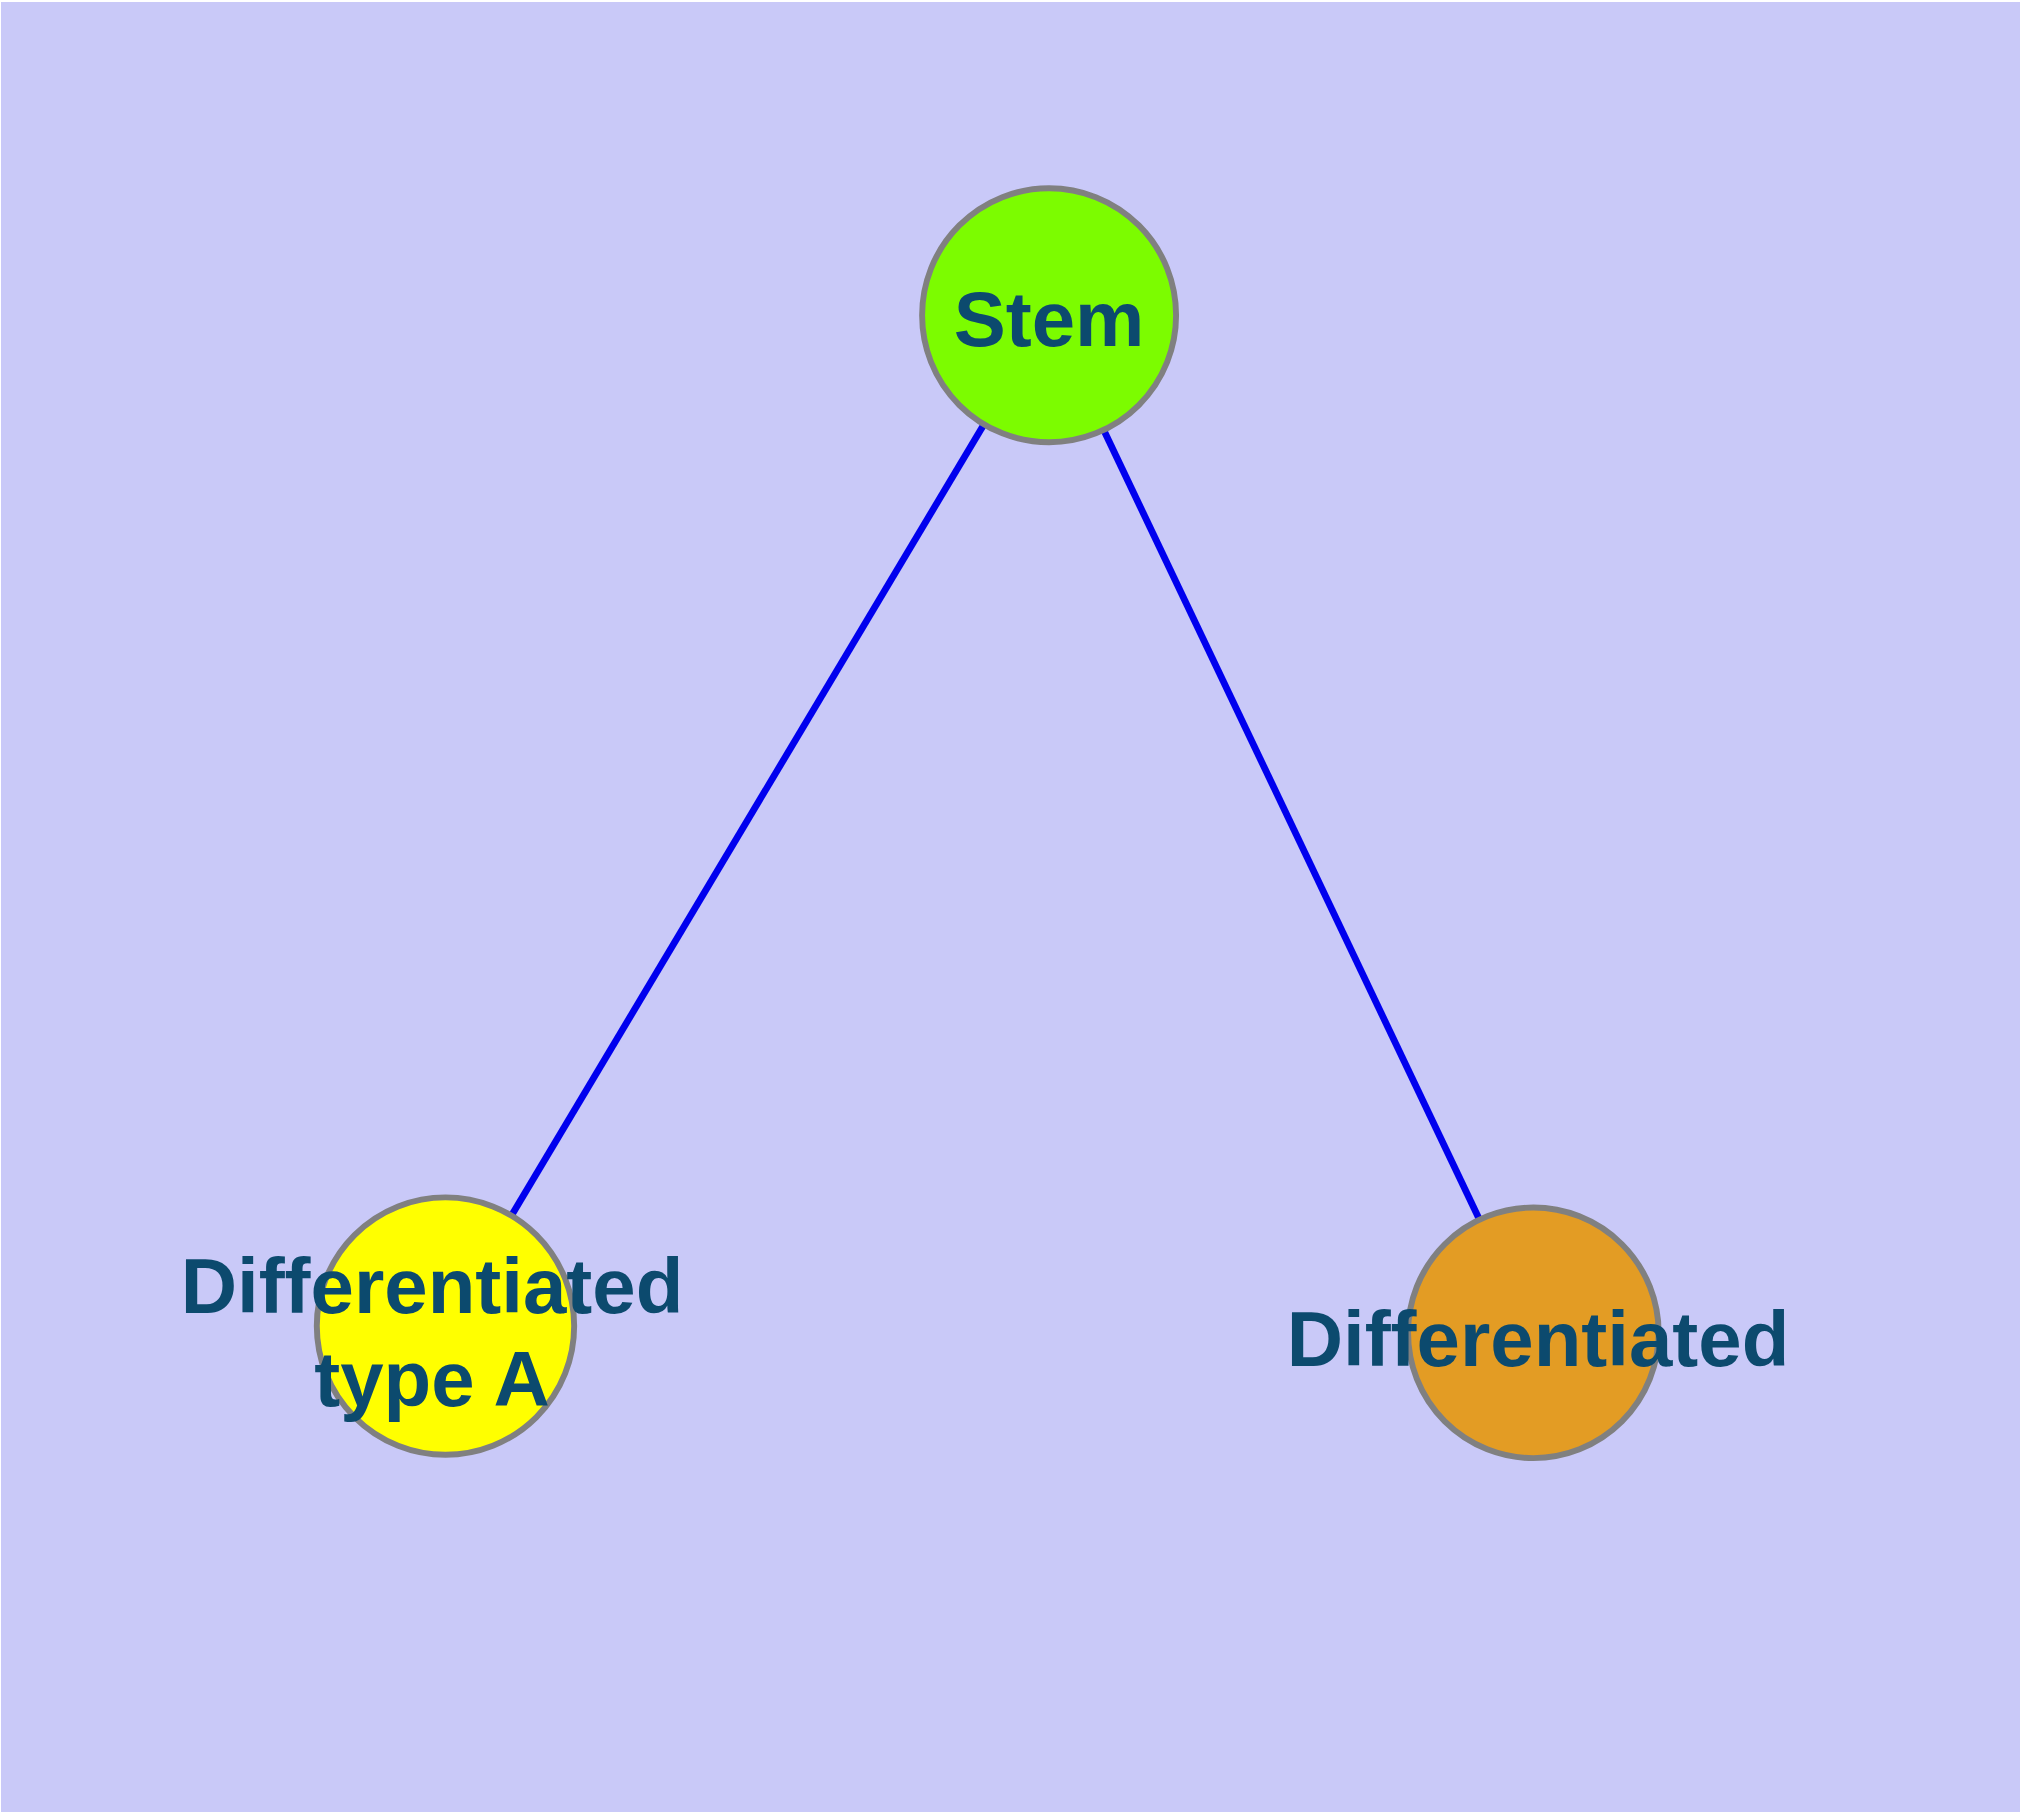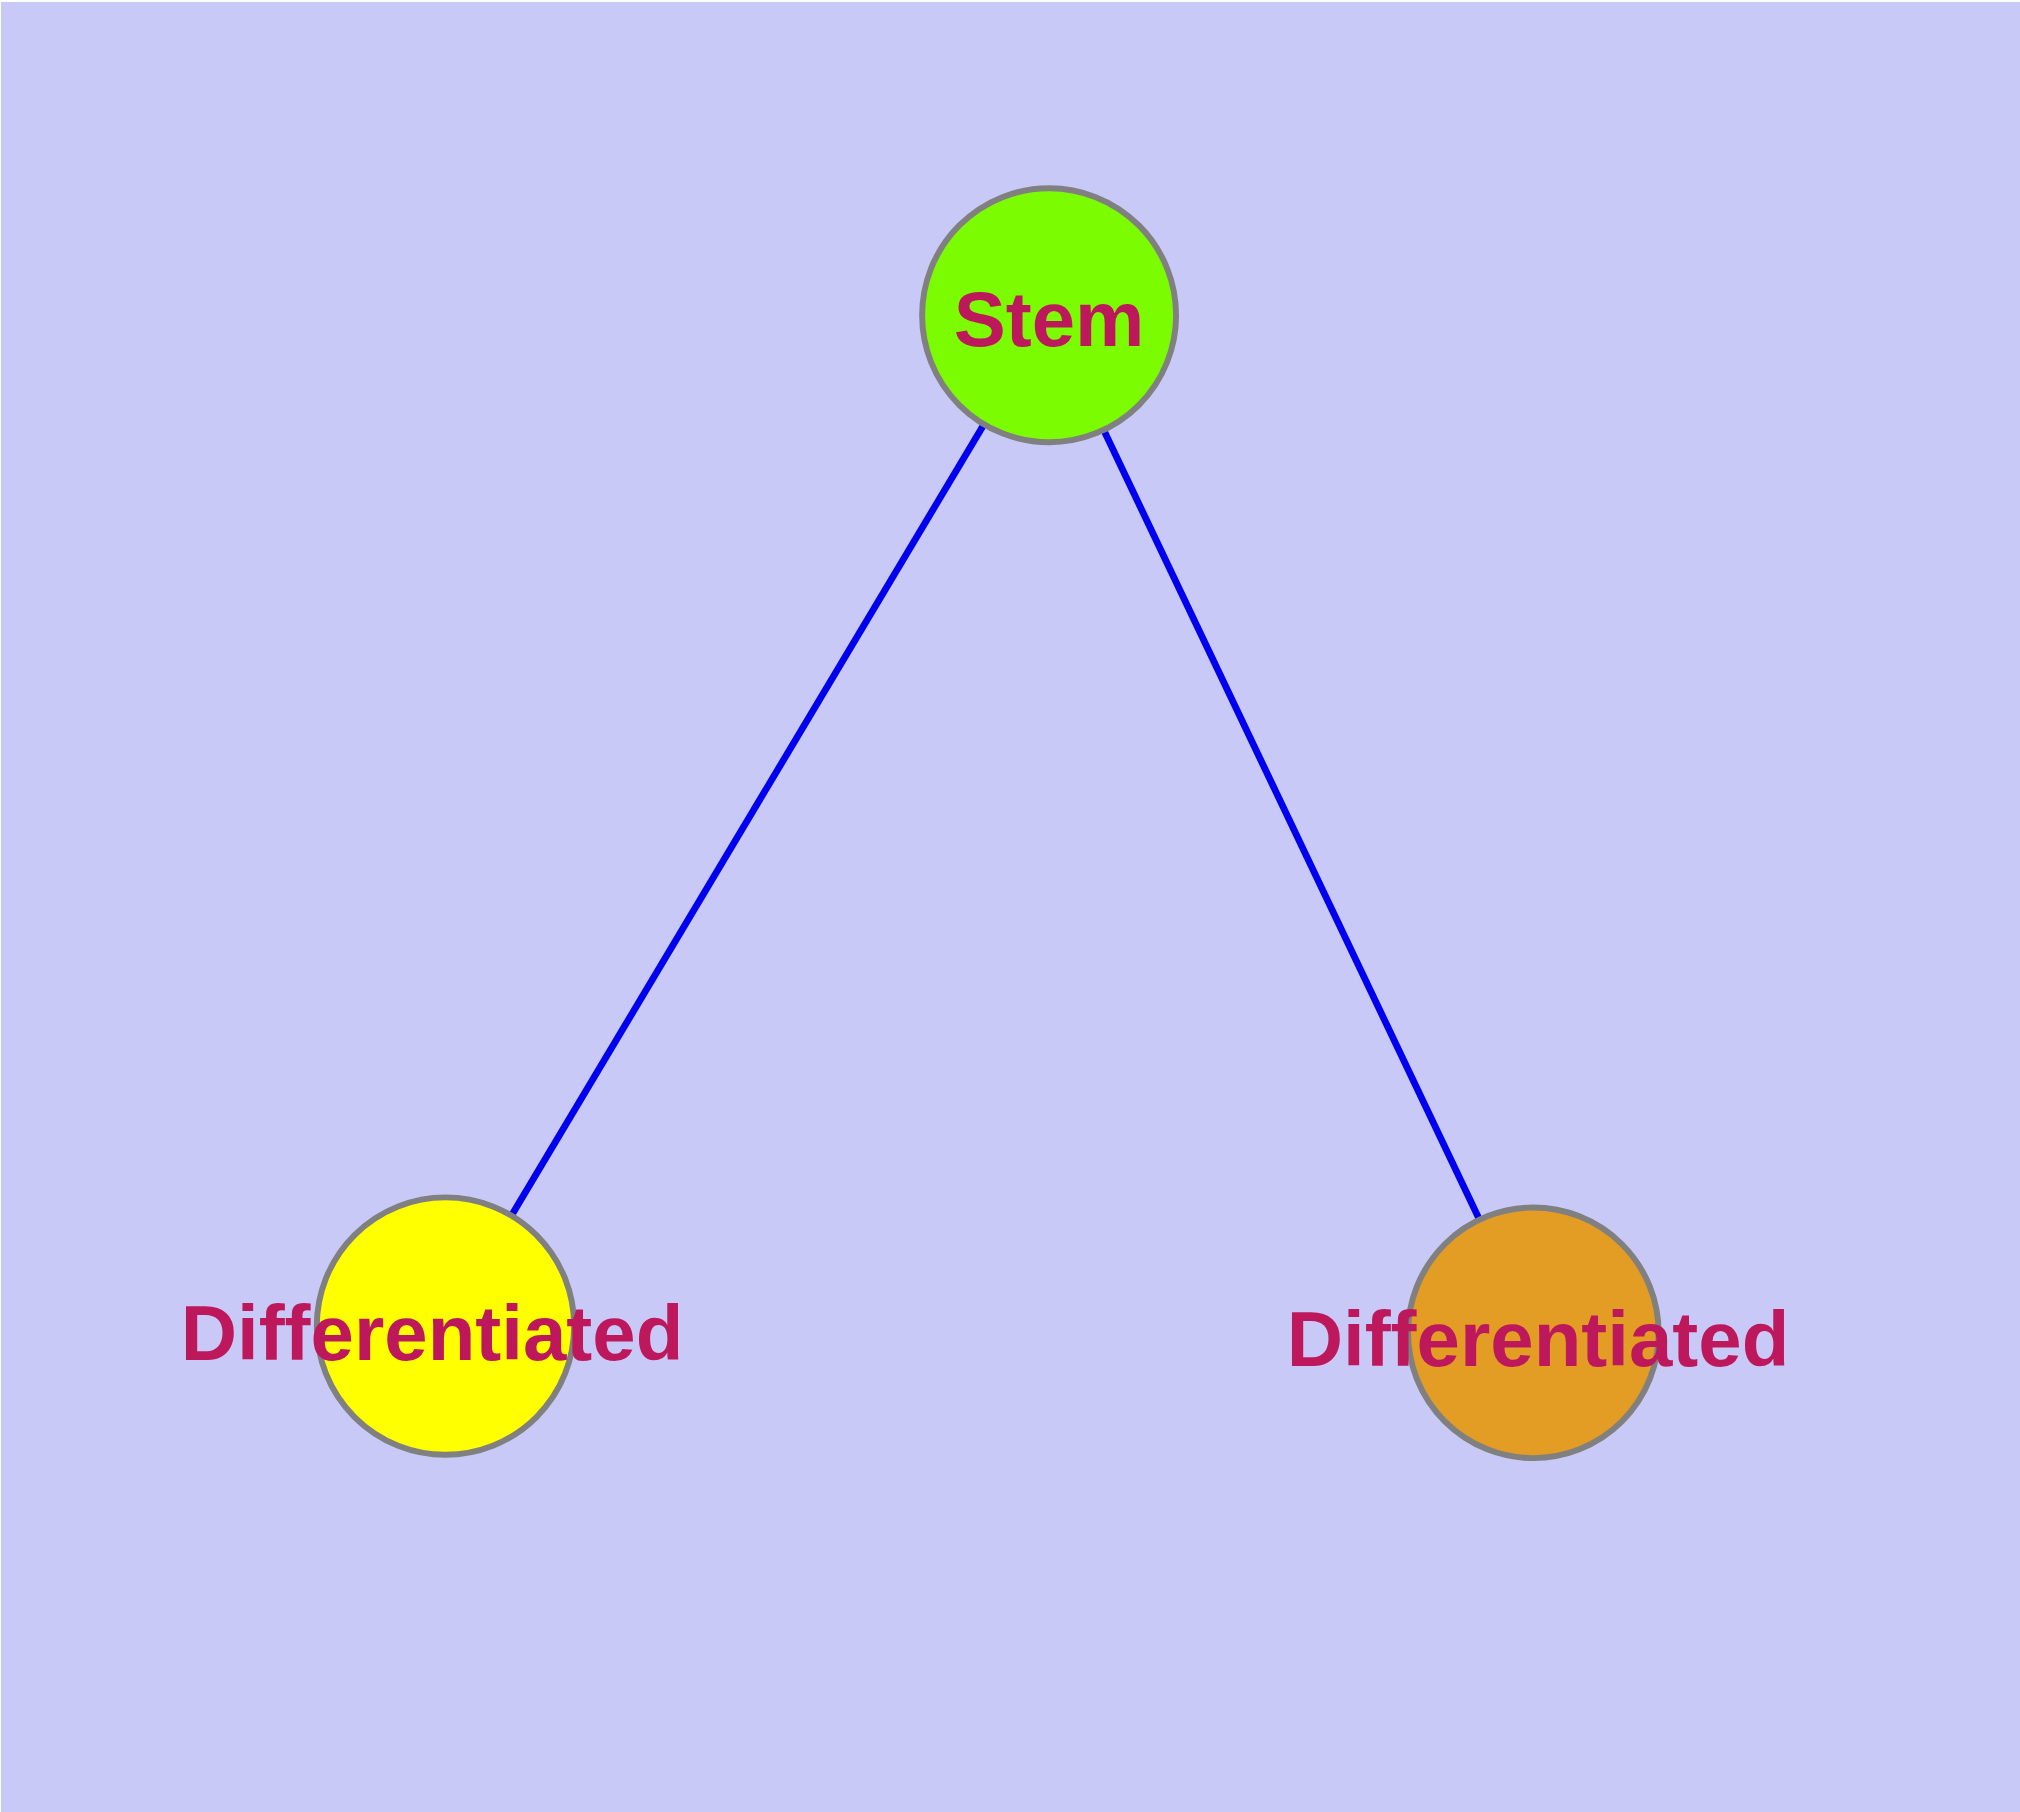--- a/index.html
+++ b/index.html
@@ -31,21 +31,21 @@
     stroke-width: 8;
   }
   svg.graph-layer circle {
     stroke: #808080;
     stroke-width: 7;
   }
   .node-label {
     position: absolute;
     transform: translate(-50%, -50%);
     text-align: center;
-    color: #be185d;
+    color: #0c4a6e;
     font-weight: bold;
     font-size: 78px;
     line-height: 93px;
     white-space: nowrap;
     letter-spacing: 0;
   }
   .node-label .label-line {
     display: block;
   }
 </style>
@@ -63,20 +63,21 @@
     <circle cx="524" cy="1564" r="152" fill="#FFFF00"></circle>
     <circle cx="1809" cy="1572" r="148" fill="#E39C24"></circle>
   </svg>
 
   <div class="node-label" style="left:1048px; top:317px;">
     <span class="label-line">Stem</span>
   </div>
 
   <div class="node-label" style="left:431px; top:1331px;">
     <span class="label-line">Differentiated</span>
+    <span class="label-line">type A</span>
   </div>
 
   <div class="node-label" style="left:1537px; top:1337px;">
     <span class="label-line">Differentiated</span>
   </div>
 
 </div>
 
 
 </body></html>

